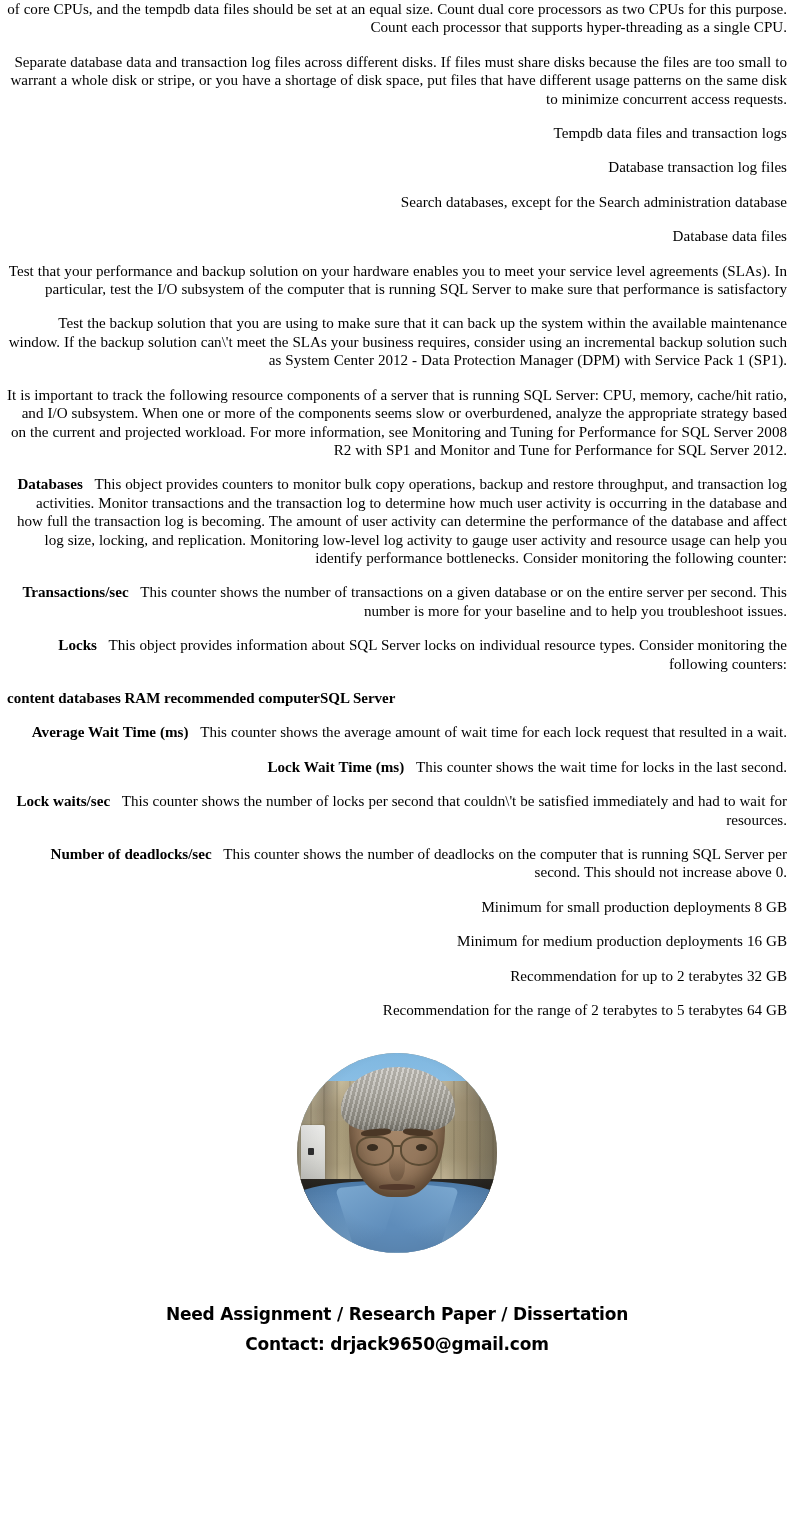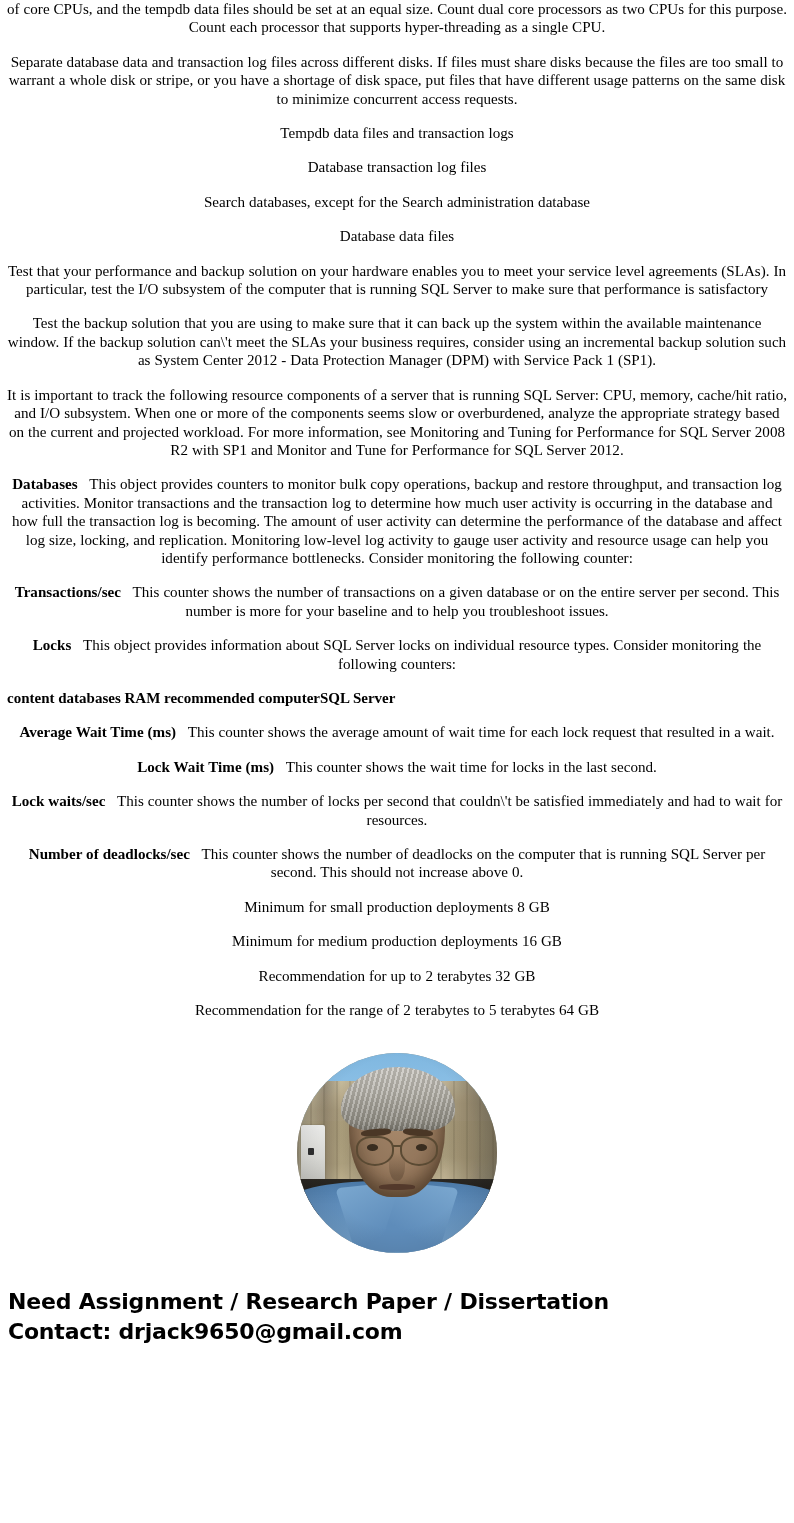--- a/index.html
+++ b/index.html
@@ -17,21 +17,21 @@
   }
   .doc {
     width: 794px;
     box-sizing: border-box;
     padding: 0 7px;
   }
   p.para {
     margin: 0 0 16px 0;
     font-size: 15.1px;
     line-height: 18.4px;
-    text-align: center;
+    text-align: right;
     color: #000;
     word-spacing: 0.2px;
   }
   p.para:first-child {
     margin-top: 0;
   }
   .lead {
     font-weight: bold;
     margin-top: 28px;
   }
@@ -179,25 +179,25 @@
     position: absolute; top: 65.5%; left: 41%; width: 18%; height: 2.6%;
     background: #53392b; border-radius: 45%;
   }
   .ph-vignette {
     position: absolute; inset: 0;
     background: radial-gradient(ellipse at 50% 45%, rgba(0,0,0,0) 55%, rgba(0,0,0,.18) 100%);
   }
 
   
   .promo {
-    margin-top: 34px;
-    text-align: left;
+    margin-top: 46px;
+    text-align: center;
     font-family: "DejaVu Sans", "Liberation Sans", sans-serif;
     font-weight: bold;
-    font-size: 22px;
+    font-size: 17px;
     line-height: 30px;
     color: #000000;
     letter-spacing: -0.2px;
     padding: 0 8px;
   }
   .promo .line { display: block; }
 </style>
 </head>
 <body>
 

